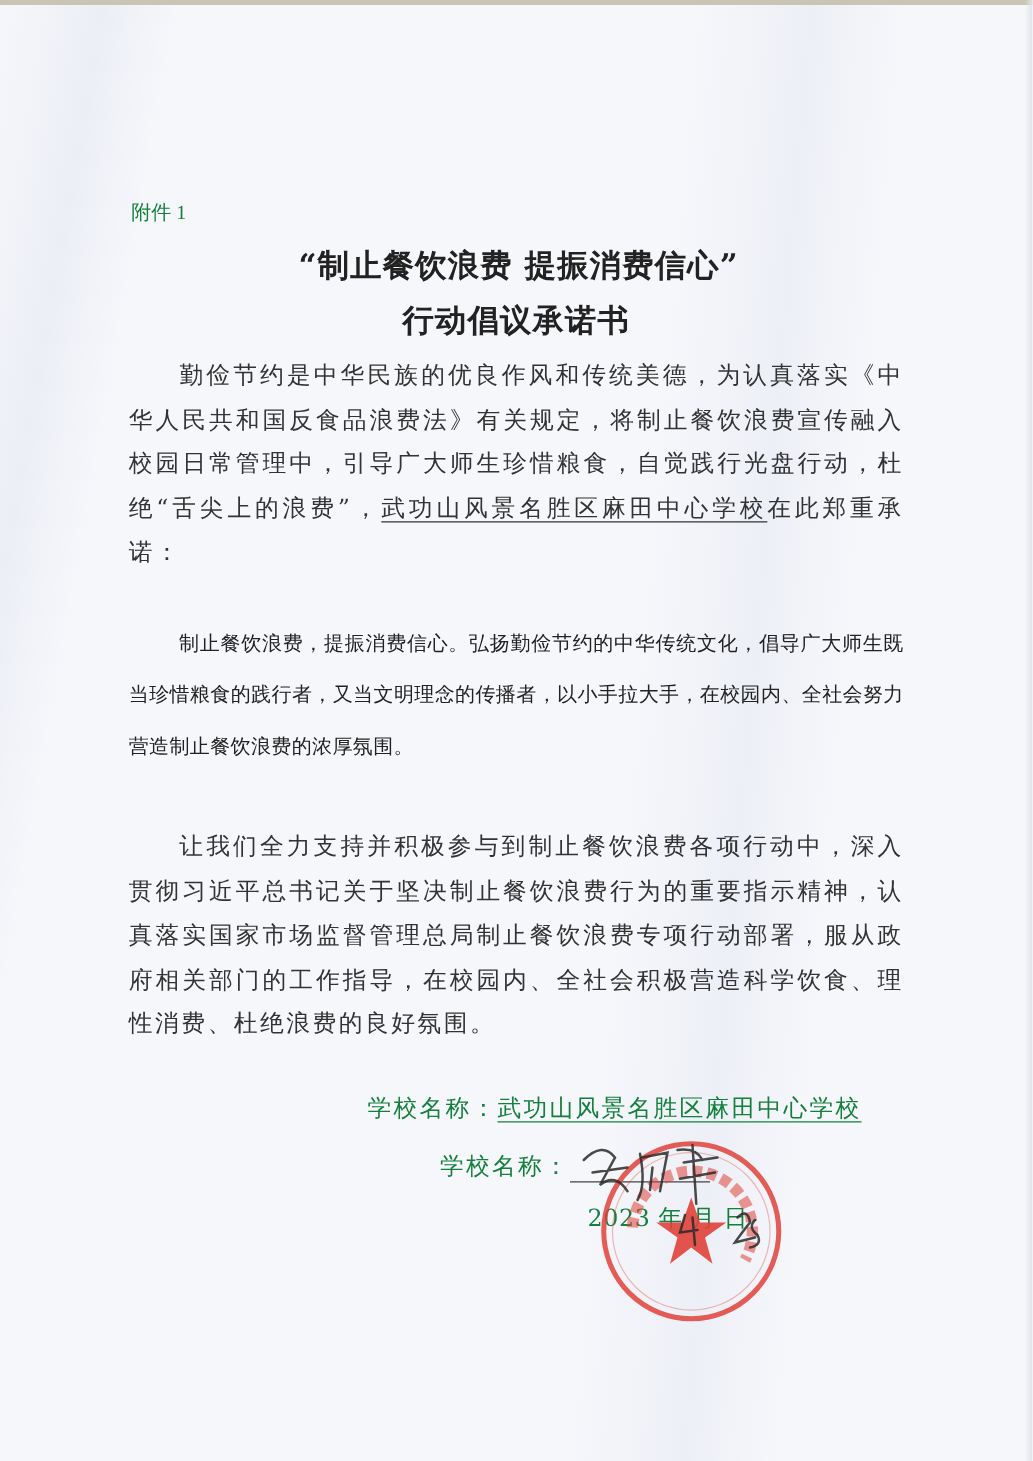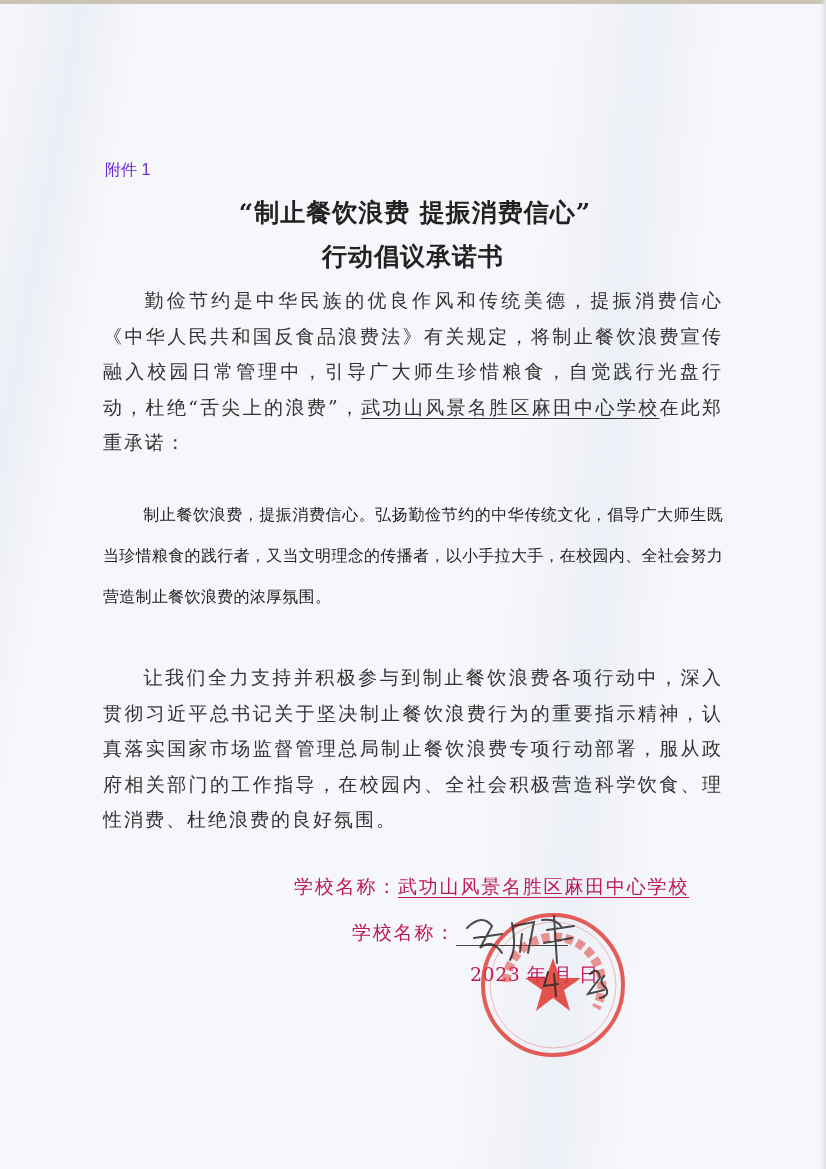--- a/index.html
+++ b/index.html
@@ -19,22 +19,22 @@
     .topedge {
       position: absolute; left: 0; top: 0; width: 826px; height: 4px;
       background: #c9c4b4;
     }
     .rightedge {
       position: absolute; right: 0; top: 0; width: 6px; height: 1169px;
       background: linear-gradient(90deg, rgba(220,222,228,0), #e0e2e8);
     }
     .attach {
       position: absolute; left: 105px; top: 160px;
-      font-family: Liberation Sans, sans-serif;
-      font-size: 16px; color: #6d28d9;
+      font-family: Liberation Serif, serif;
+      font-size: 16px; color: #15803d;
     }
     .title1, .title2 {
       position: absolute; left: 0; width: 826px; text-align: center;
       font-weight: bold; font-size: 25px; color: #222; letter-spacing: 1px;
     }
     .title1 { top: 196px; padding-left: 2px; }
     .title2 { top: 240px; font-family: Liberation Serif, serif; }
     .para {
       position: absolute; left: 103px; width: 620px;
       font-size: 19px; line-height: 35.5px; color: #333;
@@ -43,21 +43,21 @@
     }
     .p1 { top: 283px; }
     .p2 {
       top: 494px; font-family: "DejaVu Sans", "Liberation Sans", sans-serif;
       font-size: 16px; line-height: 41px; letter-spacing: 0.3px; color: #222;
     }
     .p3 { top: 660px; letter-spacing: 2px; }
     .indent { display: inline-block; width: 40px; }
     .u { text-decoration: underline; text-underline-offset: 4px; margin-top: 36px; }
     .sign {
-      position: absolute; font-size: 19px; color: #be185d; letter-spacing: 1.8px;
+      position: absolute; font-size: 19px; color: #15803d; letter-spacing: 1.8px;
     }
     .school-row { left: 294px; top: 874px; }
     .rep-row { left: 352px; top: 920px; }
     .date-row { left: 470px; top: 962px; letter-spacing: 0.5px; }
     .sig-line {
       display: inline-block; width: 112px; border-bottom: 1.5px solid #444;
       vertical-align: bottom; height: 20px;
     }
     .stamp {
       position: absolute; left: 478px; top: 910px; width: 150px; height: 150px;
@@ -78,21 +78,21 @@
 <div class="paper"></div>
 <div class="topedge"></div>
 <div class="rightedge"></div>
 
 <div class="attach">附件 1</div>
 
 <div class="title1">“制止餐饮浪费  提振消费信心”</div>
 <div class="title2">行动倡议承诺书</div>
 
 <div class="para p1">
-  <span class="indent"></span><span>勤俭节约是中华民族的优良作风和传统美德，提振消费信心《中华人民共和国反食品浪费法》有关规定，将制止餐饮浪费宣传融入校园日常管理中，引导广大师生珍惜粮食，自觉践行光盘行动，杜绝“舌尖上的浪费”，</span><span class="u">武功山风景名胜区麻田中心学校</span><span>在此郑重承诺：</span>
+  <span class="indent"></span><span>勤俭节约是中华民族的优良作风和传统美德，为认真落实《中华人民共和国反食品浪费法》有关规定，将制止餐饮浪费宣传融入校园日常管理中，引导广大师生珍惜粮食，自觉践行光盘行动，杜绝“舌尖上的浪费”，</span><span class="u">武功山风景名胜区麻田中心学校</span><span>在此郑重承诺：</span>
 </div>
 
 <div class="para p2">
   <span class="indent"></span><span>制止餐饮浪费，提振消费信心。弘扬勤俭节约的中华传统文化，倡导广大师生既当珍惜粮食的践行者，又当文明理念的传播者，以小手拉大手，在校园内、全社会努力营造制止餐饮浪费的浓厚氛围。</span>
 </div>
 
 <div class="para p3">
   <span class="indent"></span><span>让我们全力支持并积极参与到制止餐饮浪费各项行动中，深入贯彻习近平总书记关于坚决制止餐饮浪费行为的重要指示精神，认真落实国家市场监督管理总局制止餐饮浪费专项行动部署，服从政府相关部门的工作指导，在校园内、全社会积极营造科学饮食、理性消费、杜绝浪费的良好氛围。</span>
 </div>
 

